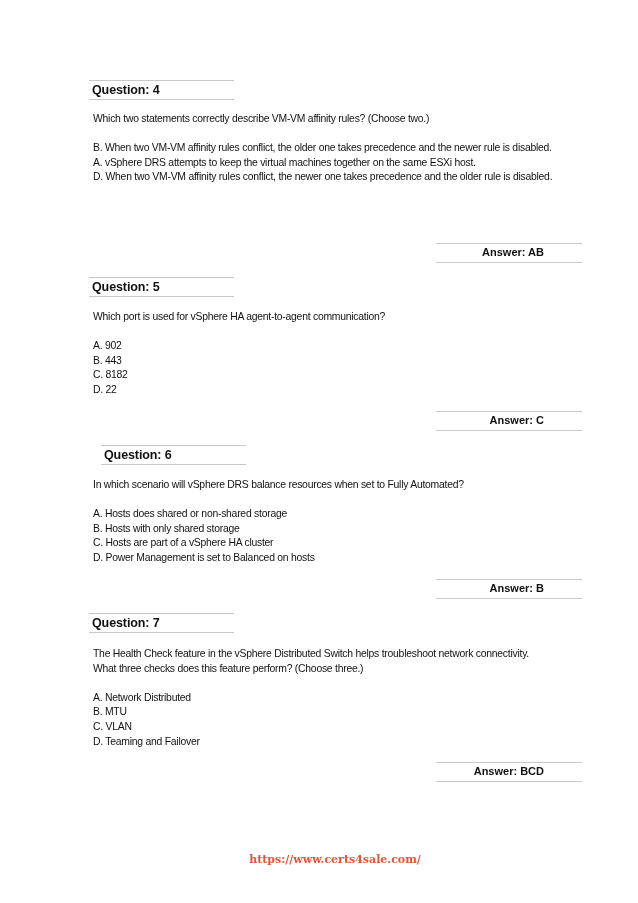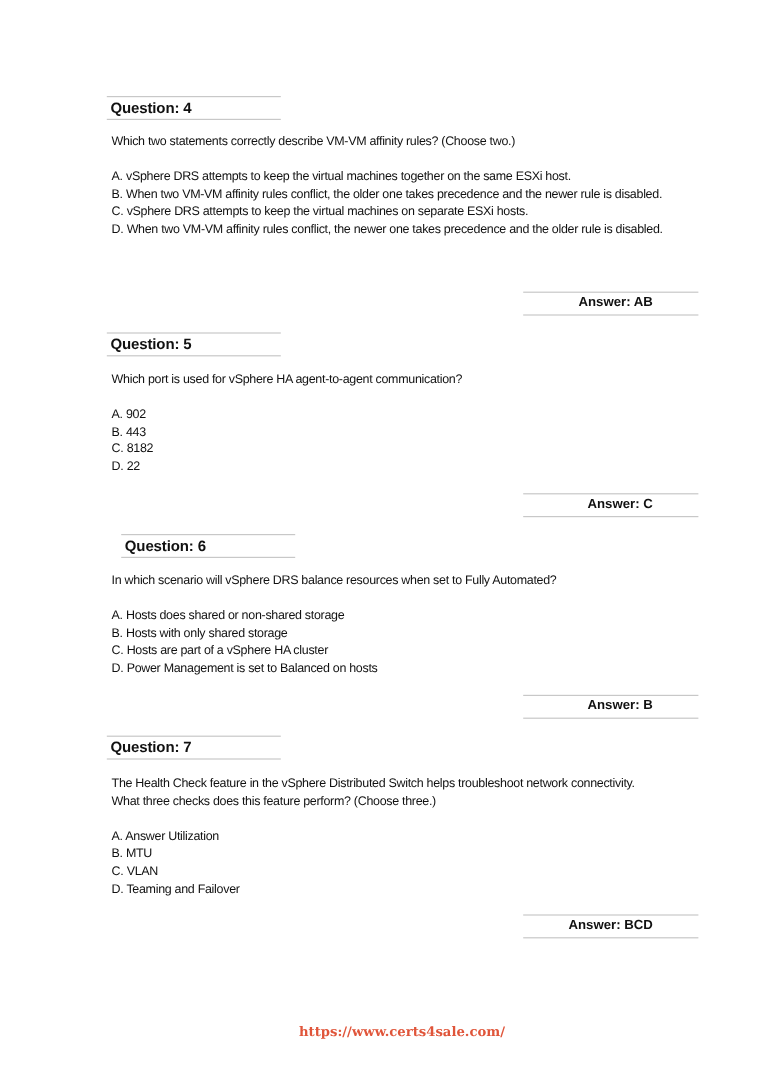--- a/index.html
+++ b/index.html
@@ -23,23 +23,22 @@
 <body>
 
 <div class="page">
 
   <div class="qhead" style="top:80px;">
     <span>Question: 4</span>
   </div>
   <div class="qbody" style="top:112px;">
     <p>Which two statements correctly describe VM-VM affinity rules? (Choose two.)</p>
     <div class="gap"></div>
+    <p class="opt just">B. When two VM-VM affinity rules conflict, the older one takes precedence and the newer rule is disabled.</p>
     <p class="opt">A. vSphere DRS attempts to keep the virtual machines together on the same ESXi host.</p>
-    <p class="opt just">B. When two VM-VM affinity rules conflict, the older one takes precedence and the newer rule is disabled.</p>
-    <p class="opt">C. vSphere DRS attempts to keep the virtual machines on separate ESXi hosts.</p>
     <p class="opt just">D. When two VM-VM affinity rules conflict, the newer one takes precedence and the older rule is disabled.</p>
   </div>
   <div class="ans" style="top:243px;">
     <span>Answer: AB</span>
   </div>
 
   <div class="qhead" style="top:277px;">
     <span>Question: 5</span>
   </div>
   <div class="qbody" style="top:310px;">
@@ -69,21 +68,21 @@
     <span>Answer: B</span>
   </div>
 
   <div class="qhead" style="top:613px;">
     <span>Question: 7</span>
   </div>
   <div class="qbody" style="top:647px;">
     <p>The Health Check feature in the vSphere Distributed Switch helps troubleshoot network connectivity.</p>
     <p>What three checks does this feature perform? (Choose three.)</p>
     <div class="gap"></div>
-    <p class="opt">A. Answer Utilization</p>
+    <p class="opt">A. Network Distributed</p>
     <p class="opt">B. MTU</p>
     <p class="opt">C. VLAN</p>
     <p class="opt">D. Teaming and Failover</p>
   </div>
   <div class="ans" style="top:762px;">
     <span>Answer: BCD</span>
   </div>
 
   <div class="footer">https://www.certs4sale.com/</div>
 </div>

